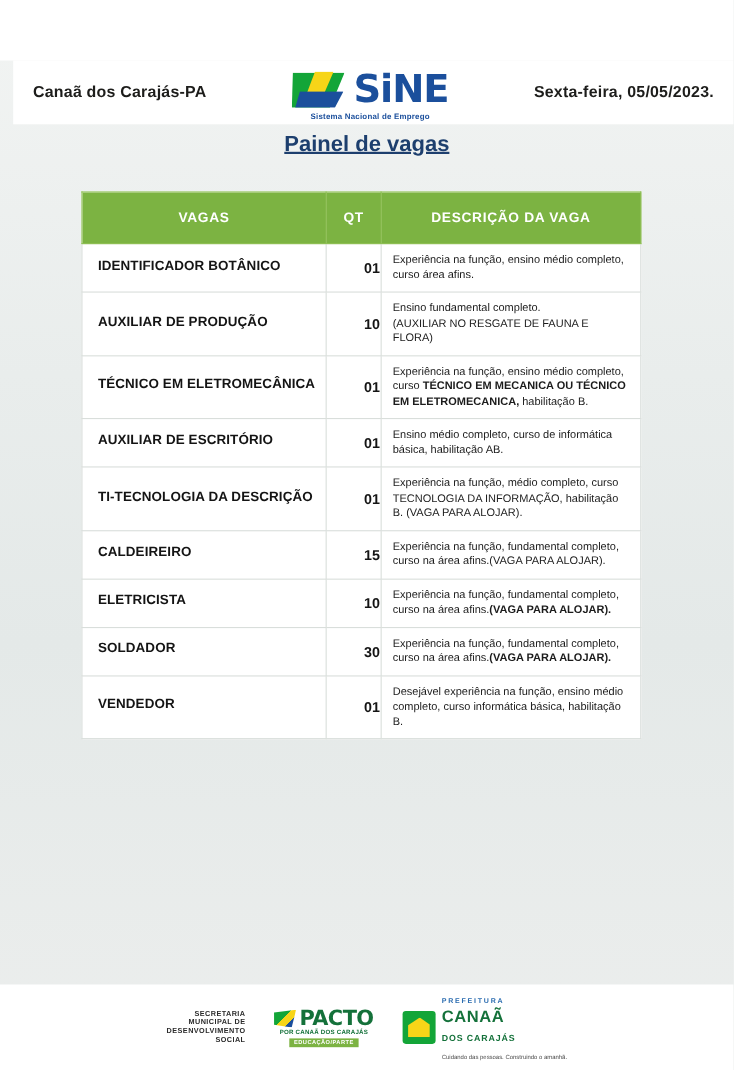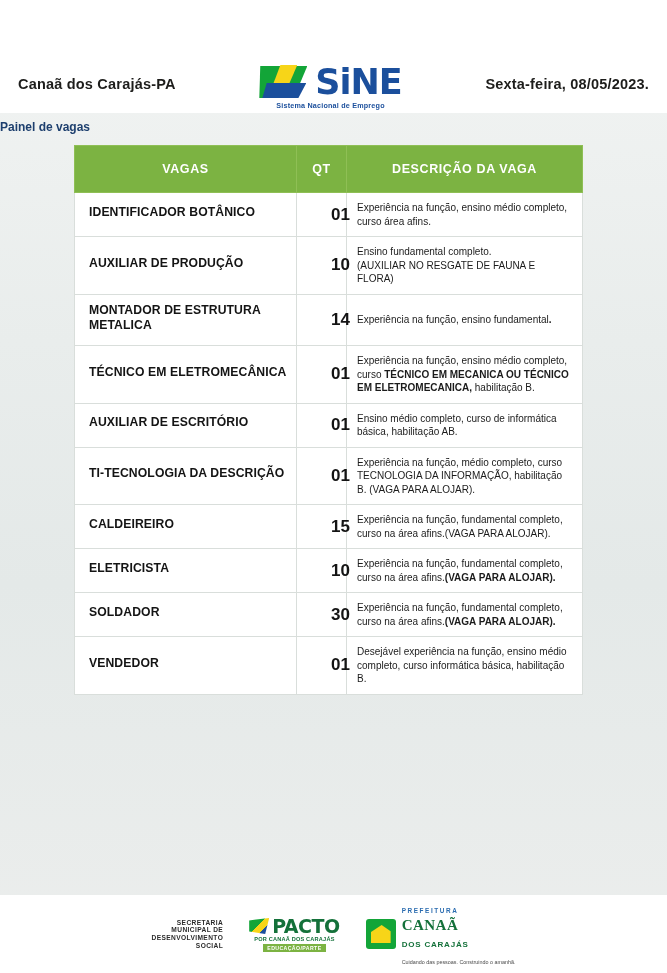--- a/index.html
+++ b/index.html
@@ -22,21 +22,21 @@
   .top-strip {
     position: absolute;
     top: 0; left: 0; right: 0;
     height: 55px;
     background: #ffffff;
   }
 
   
   .header {
     position: absolute;
-    top: 55px; left: 0; right: 0;
+    top: 55px; left: 12px; right: 0;
     height: 58px;
     background: #ffffff;
     display: flex;
     align-items: center;
     justify-content: space-between;
     padding: 0 18px;
   }
   .city {
     font-size: 14.5px;
     font-weight: bold;
@@ -106,37 +106,40 @@
     font-size: 7.2px;
     color: #1b4f9c;
     font-weight: bold;
     letter-spacing: 0.2px;
     margin-top: -1px;
   }
 
   .panel-title {
     position: absolute;
     top: 120px; left: 0; right: 0;
-    font-size: 12px;
+    text-align: center;
+    font-size: 20px;
     font-weight: bold;
     color: #1d3f6e;
+    text-decoration: underline;
   }
 
   
   .table-wrap {
     position: absolute;
     top: 145px;
     left: 74px;
     width: 508px;
   }
   table {
     width: 100%;
     border-collapse: collapse;
     background: #ffffff;
     table-layout: fixed;
+    margin-top: 29px;
   }
   thead th {
     background: #7cb342;
     color: #ffffff;
     font-size: 12.5px;
     font-weight: bold;
     letter-spacing: 0.6px;
     text-align: center;
     height: 47px;
     border: 1px solid #8fbf55;
@@ -152,21 +155,21 @@
   }
   td.vaga {
     font-size: 12.2px;
     font-weight: bold;
     color: #141414;
     padding: 8px 0 12px 14px;
     line-height: 1.25;
     letter-spacing: 0.1px;
   }
   td.qt {
-    font-size: 17px;
+    font-size: 13px;
     font-weight: bold;
     color: #141414;
     text-align: left;
     padding-left: 34px;
   }
   td.desc {
     font-size: 10px;
     color: #1b1b1b;
     padding: 8px 10px 8px 10px;
     line-height: 1.35;
@@ -239,21 +242,21 @@
   .pref-mark:after {
     content: "";
     position: absolute;
     left: 5px; top: 6px;
     width: 20px; height: 18px;
     background: #f7d518;
     clip-path: polygon(0 40%, 55% 0, 100% 35%, 100% 100%, 0 100%);
   }
   .pref-text { line-height: 1.05; }
   .pref-text .p1 { font-size: 6.4px; font-weight: bold; color: #2b6cb0; letter-spacing: 1.6px; }
-  .pref-text .p2 { font-family:Liberation Serif, serif; font-size: 15px; font-weight: bold; color: #14713a; letter-spacing: 0.5px; }
+  .pref-text .p2 { font-family:Liberation Sans, sans-serif; font-size: 15px; font-weight: bold; color: #14713a; letter-spacing: 0.5px; }
   .pref-text .p3 { font-size: 8px; font-weight: bold; color: #14713a; letter-spacing: 0.8px; }
   .pref-text .p4 { font-size: 5.4px; color: #4a4a4a; margin-top: 1px; }
 </style>
 </head>
 <body>
 
 <div class="page">
 
   <div class="top-strip"></div>
 
@@ -265,21 +268,21 @@
         <span class="logo-mark">
           <span class="g"></span>
             <span class="y"></span>
             <span class="b"></span>
         </span>
         <span class="logo-word">SiNE</span>
       </div>
       <div class="logo-sub">Sistema Nacional de Emprego</div>
     </div>
 
-    <div class="date">Sexta-feira, 08/05/2023.</div>
+    <div class="date">Sexta-feira, 05/05/2023.</div>
   </div>
 
   <div class="panel-title">Painel de vagas</div>
 
   <div class="table-wrap">
     <table>
       <colgroup>
         <col class="c-vagas">
           <col class="c-qt">
           <col class="c-desc">
@@ -296,25 +299,20 @@
             <td class="vaga">IDENTIFICADOR BOTÂNICO</td>
             <td class="qt">01</td>
             <td class="desc">Experiência na função, ensino médio completo, curso área afins.</td>
           </tr>
           <tr>
             <td class="vaga">AUXILIAR DE PRODUÇÃO</td>
             <td class="qt">10</td>
             <td class="desc">Ensino fundamental completo.<br>(AUXILIAR NO RESGATE DE FAUNA E FLORA)</td>
           </tr>
           <tr>
-            <td class="vaga">MONTADOR DE ESTRUTURA METALICA</td>
-            <td class="qt">14</td>
-            <td class="desc">Experiência na função, ensino fundamental<b>.</b></td>
-          </tr>
-          <tr>
             <td class="vaga">TÉCNICO EM ELETROMECÂNICA</td>
             <td class="qt">01</td>
             <td class="desc">Experiência na função, ensino médio completo, curso <b>TÉCNICO EM MECANICA OU TÉCNICO EM ELETROMECANICA,</b> habilitação B.</td>
           </tr>
           <tr>
             <td class="vaga">AUXILIAR DE ESCRITÓRIO</td>
             <td class="qt">01</td>
             <td class="desc">Ensino médio completo, curso de informática básica, habilitação AB.</td>
           </tr>
           <tr>

